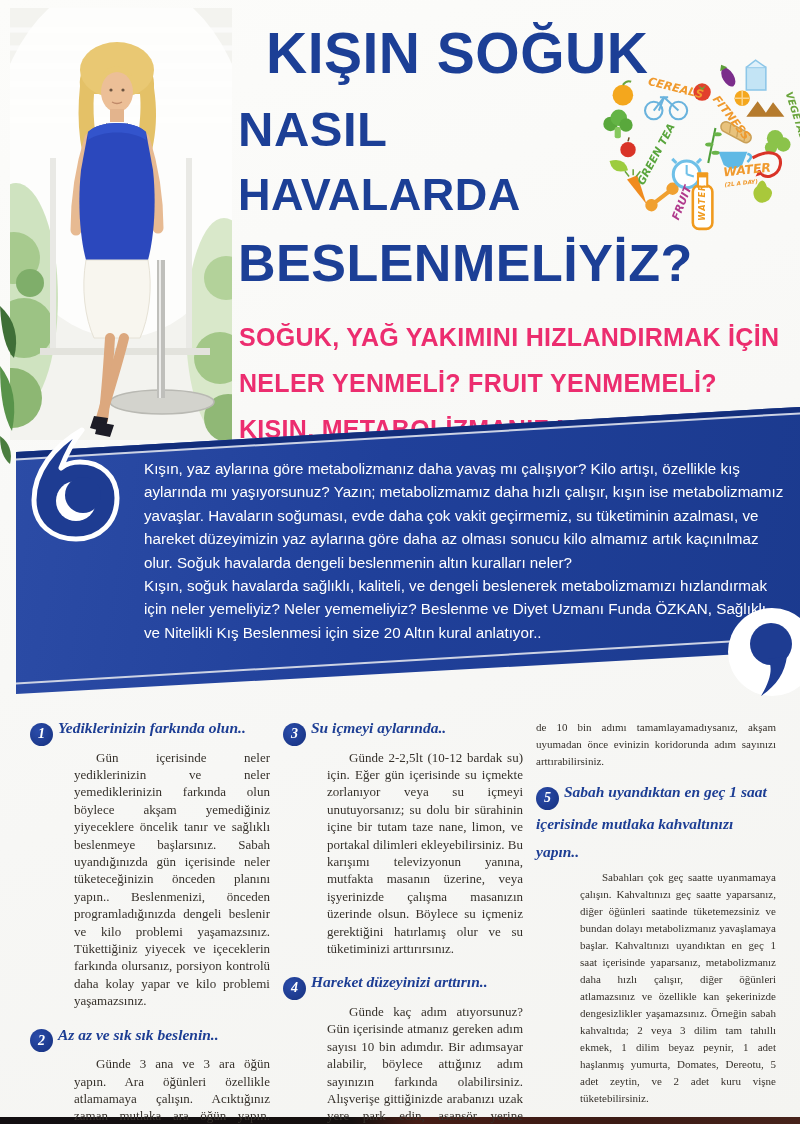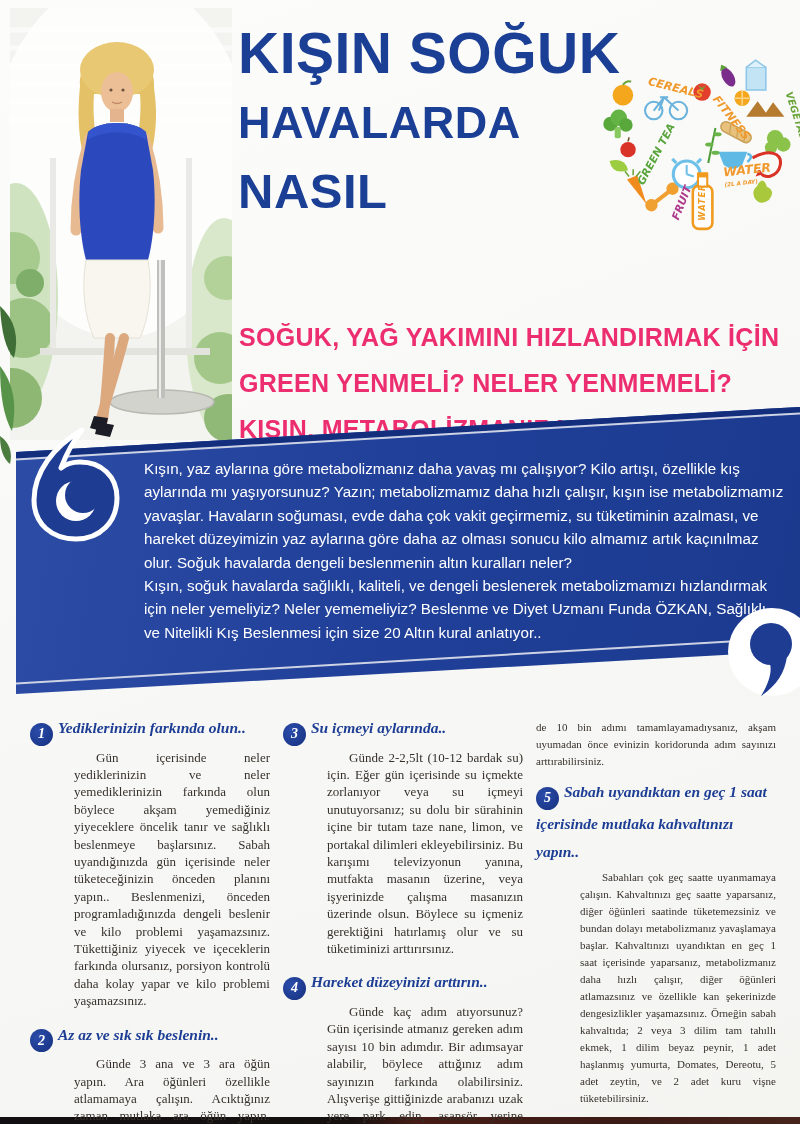--- a/index.html
+++ b/index.html
@@ -6,21 +6,21 @@
   .page{position:relative;width:800px;height:1124px;background:linear-gradient(160deg,#fcfcfa 0%,#f7f7f5 60%,#f4f4f1 100%);
         overflow:hidden;font-family:"Liberation Sans",sans-serif;}
 
   
   .photo{position:absolute;left:10px;top:8px;width:222px;height:432px;}
   .leaf-deco{position:absolute;left:0;top:296px;width:24px;height:170px;}
 
   
   .title{position:absolute;left:238px;top:20px;width:562px;color:#1c3f96;font-weight:bold;letter-spacing:.5px;}
   .title .l{display:block;line-height:1.18;}
-  .t1{font-size:57px;}
+  .t1{font-size:57px;margin-left:28px;}
   .t2{font-size:45px;margin-top:9px;}
   .t3{font-size:49px;margin-top:14px;}
   .t4{font-size:52px;margin-top:12px;}
 
   .subtitle{position:absolute;left:239px;top:314px;width:560px;color:#ec2d6f;font-weight:bold;
             font-size:25px;line-height:46px;letter-spacing:.3px;white-space:nowrap;}
 
   
   .heart{position:absolute;left:596px;top:54px;width:206px;height:180px;}
   .hw{font-family:"DejaVu Sans",sans-serif;font-weight:bold;font-style:italic;}
@@ -135,22 +135,23 @@
   </svg>
 
   <svg class="leaf-deco" viewBox="0 0 24 170">
     <path d="M0 10 Q 22 30 14 62 Q 2 50 0 10 Z" fill="#3f6f37"></path>
     <path d="M0 70 Q 20 95 12 135 Q 0 115 0 70 Z" fill="#58934a"></path>
     <path d="M0 140 Q 14 150 10 168 Q 0 160 0 140 Z" fill="#4a7d3e"></path>
   </svg>
 
   <div class="title">
     <span class="l t1">KIŞIN SOĞUK</span>
+    <span class="l t3">NASIL</span>
     <span class="l t2">HAVALARDA</span>
-    <span class="l t3">NASIL</span>
+    <span class="l t4">BESLENMELİYİZ?</span>
   </div>
 
   <svg class="heart" viewBox="0 0 200 175">
     <g>
       <circle cx="26" cy="40" r="10" fill="#f4a71d"></circle>
       <path d="M26 30 q4 -5 8 -3" stroke="#6aa53c" stroke-width="2" fill="none"></path>
     </g>
     <g>
       <circle cx="14" cy="68" r="7" fill="#59a83c"></circle>
         <circle cx="22" cy="62" r="8" fill="#63b445"></circle>
@@ -232,21 +233,21 @@
     <text class="hw" transform="translate(184,38) rotate(72)" font-size="9.5" fill="#6aa53c">VEGETABLES</text>
     <text class="hw" transform="translate(46,128) rotate(-62)" font-size="10.5" fill="#59a53c">GREEN TEA</text>
     <text class="hw" transform="translate(80,162) rotate(-68)" font-size="10.5" fill="#b03a8c">FRUIT</text>
     <text class="hw" transform="translate(124,119) rotate(-6)" font-size="12" fill="#f09a2e">WATER</text>
     <text class="hw" transform="translate(125,129) rotate(-6)" font-size="5.5" fill="#f09a2e">(2L A DAY)</text>
     <text class="hw" transform="translate(106,162) rotate(-90)" font-size="8" fill="#f09a1e" letter-spacing="1">WATER</text>
   </svg>
 
   <div class="subtitle">
     <div>SOĞUK, YAĞ YAKIMINI HIZLANDIRMAK İÇİN</div>
-    <div>GREEN YENMELİ? NELER YENMEMELİ?</div>
+    <div>NELER YENMELİ? FRUIT YENMEMELİ?</div>
     <div>KIŞIN, METABOLİZMANIZ NASIL HIZLANIR?</div>
   </div>
 
   <div class="band">
     <div class="navy"></div>
     <div class="sline top"></div>
     <div class="sline bot"></div>
     <div class="band-text">
       <p>Kışın, yaz aylarına göre metabolizmanız daha yavaş mı çalışıyor? Kilo artışı, özellikle kış aylarında mı yaşıyorsunuz? Yazın; metabolizmamız daha hızlı çalışır, kışın ise metabolizmamız yavaşlar. Havaların soğuması, evde daha çok vakit geçirmemiz, su tüketiminin azalması, ve hareket düzeyimizin yaz aylarına göre daha az olması sonucu kilo almamız artık kaçınılmaz olur. Soğuk havalarda dengeli beslenmenin altın kuralları neler?</p>
       <p>Kışın, soğuk havalarda sağlıklı, kaliteli, ve dengeli beslenerek metabolizmamızı hızlandırmak için neler yemeliyiz? Neler yememeliyiz? Beslenme ve Diyet Uzmanı Funda ÖZKAN, Sağlıklı ve Nitelikli Kış Beslenmesi için size 20 Altın kural anlatıyor..</p>

